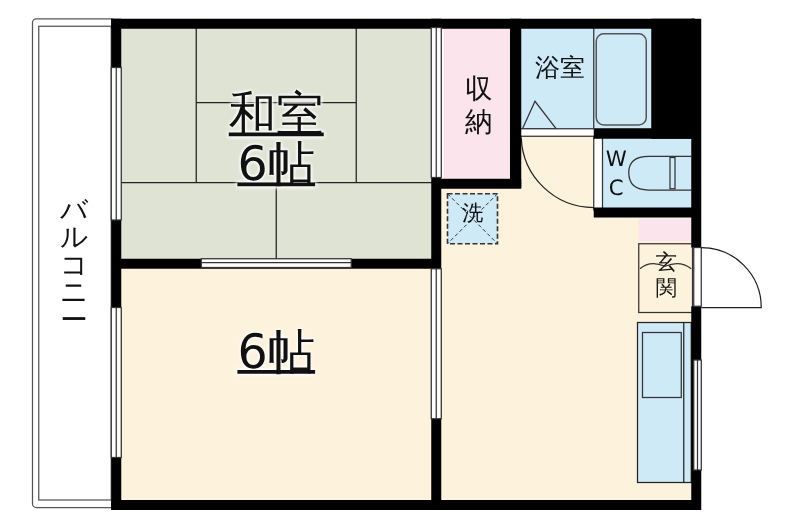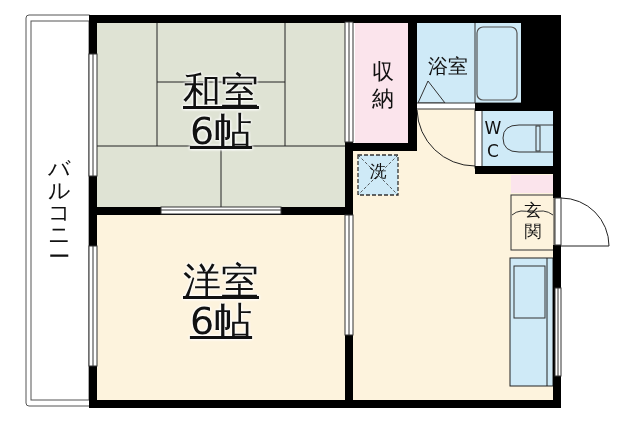--- a/index.html
+++ b/index.html
@@ -111,33 +111,32 @@
   <span>ニ</span>
   <span>ー</span>
 </div>
 
 <div class="lbl big" style="left:160px;top:72px;width:122px;">
   <span>和室</span>
   <span>6帖</span>
 </div>
 
 <div class="lbl big" style="left:160px;top:262px;width:122px;">
-  <span>洋室</span>
   <span>6帖</span>
 </div>
 
 <div class="lbl big" style="left:385px;top:246px;width:100px;">
 </div>
 
 <div class="lbl" style="left:368px;top:58px;width:30px;font-size:22px;line-height:27px;">
   <span>収</span>
   <span>納</span>
 </div>
 
-<div class="lbl mid" style="left:420px;top:56px;width:56px;">
+<div class="lbl mid" style="left:420px;top:44px;width:56px;">
   <span>浴室</span>
 </div>
 
 <div class="lbl" style="left:483px;top:117px;width:20px;font-size:17px;line-height:23px;">
   <span>W</span>
   <span>C</span>
 </div>
 
 <div class="lbl small" style="left:362px;top:163px;width:32px;">
   <span>洗</span>

